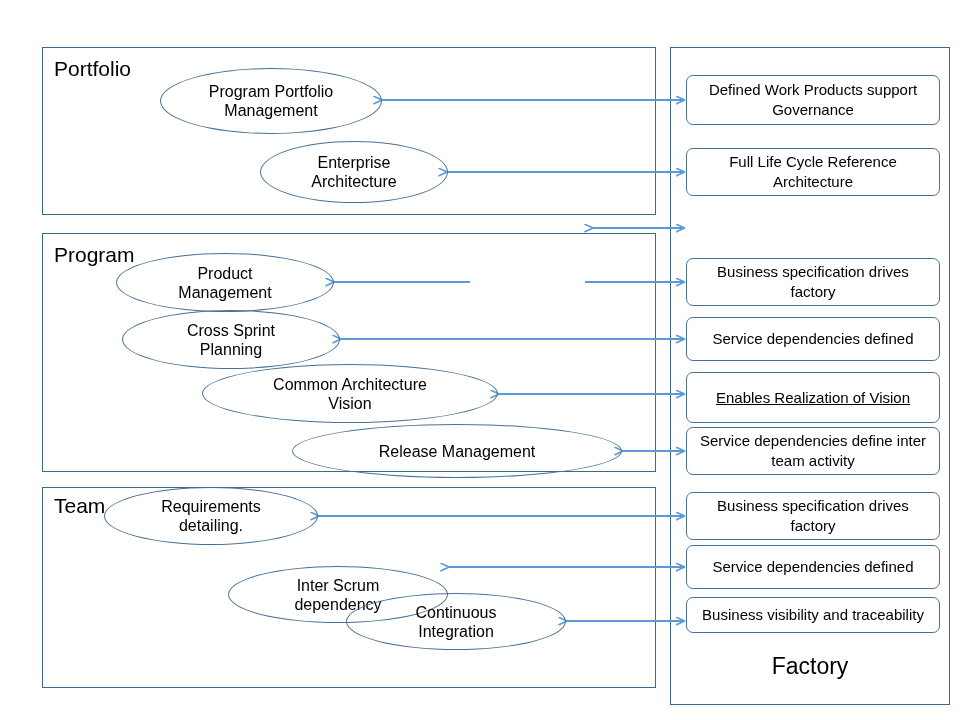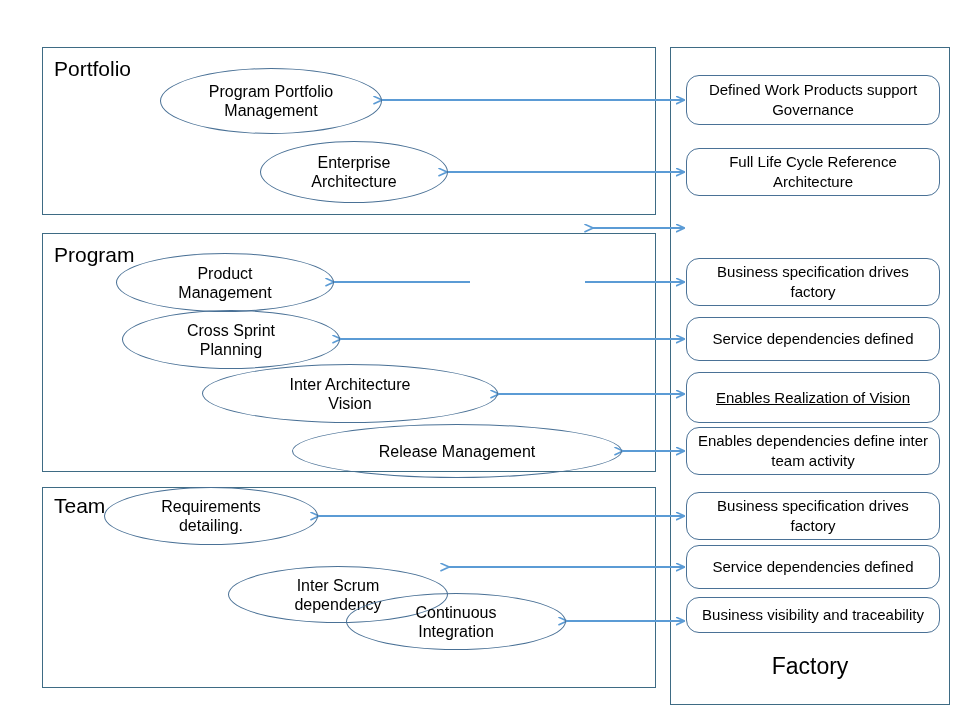--- a/index.html
+++ b/index.html
@@ -48,21 +48,21 @@
     line-height:19px;
     color:#000;
     padding:0 10px;
   }
   .ellipse span{display:block;}
 
   
   .rbox{
     position:absolute;
     border:1px solid #4A7196;
-    border-radius:13px;
+    border-radius:7px;
     background:#ffffff;
     box-sizing:border-box;
     display:flex;
     align-items:center;
     justify-content:center;
     text-align:center;
     font-size:15px;
     line-height:20px;
     color:#000;
     padding:8px 6px;
@@ -168,21 +168,21 @@
 
   <div class="ellipse" style="left:122px;top:310px;width:218px;height:59px;">
     <div>
       <span>Cross Sprint</span>
       <span>Planning</span>
     </div>
   </div>
 
   <div class="ellipse" style="left:202px;top:364px;width:296px;height:59px;">
     <div>
-      <span>Inter Architecture</span>
+      <span>Common Architecture</span>
       <span>Vision</span>
     </div>
   </div>
 
   <div class="ellipse" style="left:292px;top:424px;width:330px;height:54px;">
     <div>
       <span>Release Management</span>
     </div>
   </div>
 
@@ -236,21 +236,21 @@
   </div>
 
   <div class="rbox" style="left:686px;top:372px;width:254px;height:51px;text-decoration:underline;">
     <div>
       <span>Enables Realization of Vision</span>
     </div>
   </div>
 
   <div class="rbox" style="left:686px;top:427px;width:254px;height:48px;">
     <div>
-      <span>Enables dependencies define</span>
+      <span>Service dependencies define</span>
       <span>inter team activity</span>
     </div>
   </div>
 
   <div class="rbox" style="left:686px;top:492px;width:254px;height:48px;">
     <div>
       <span>Business specification</span>
       <span>drives factory</span>
     </div>
   </div>

